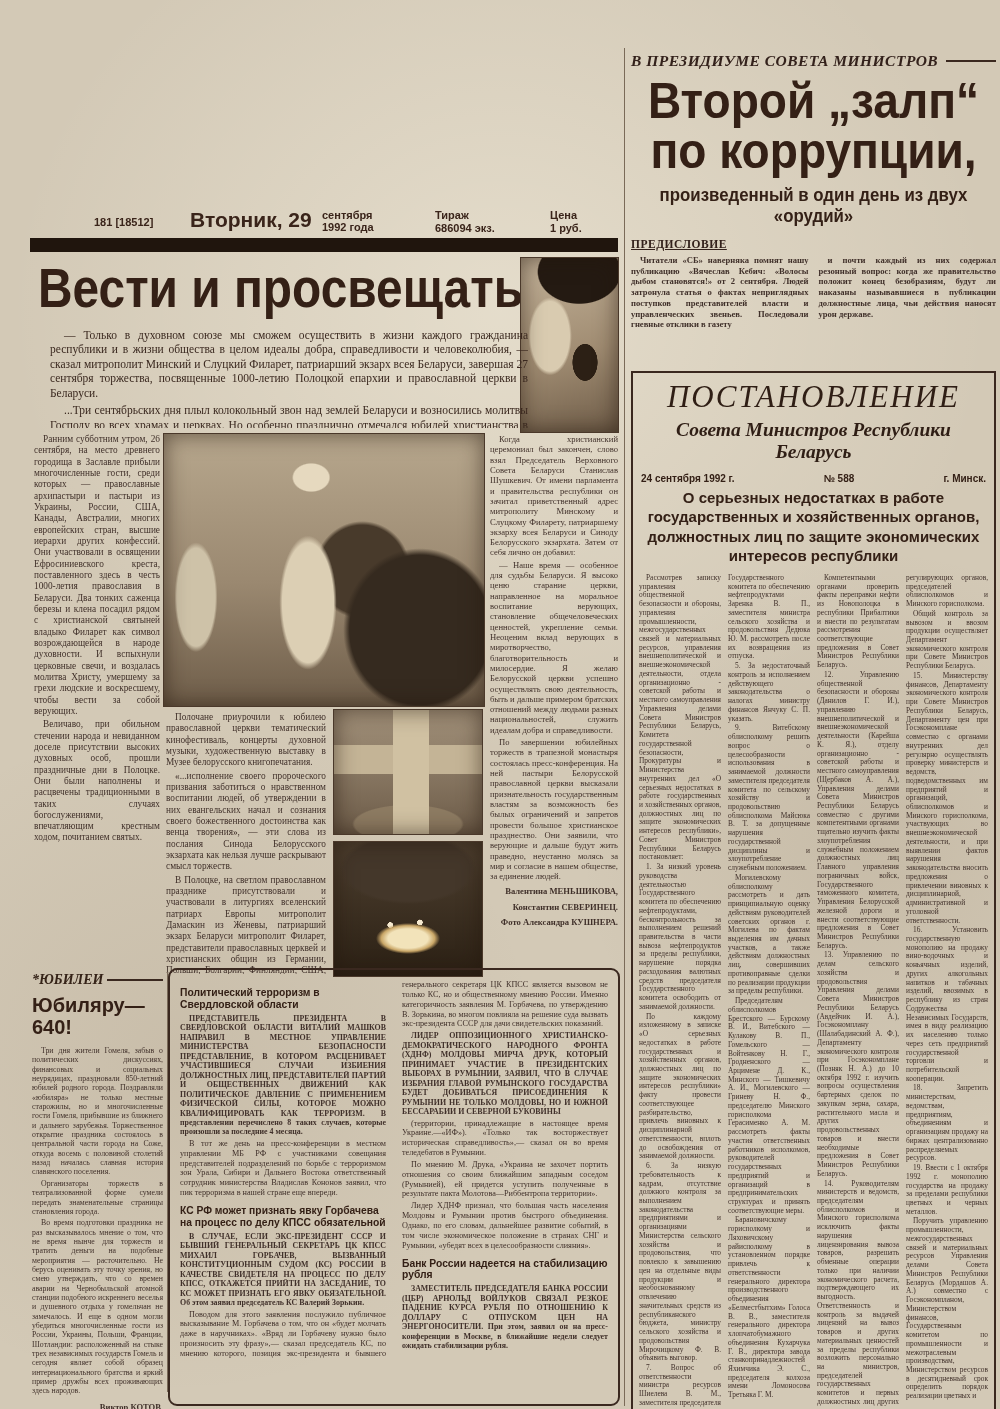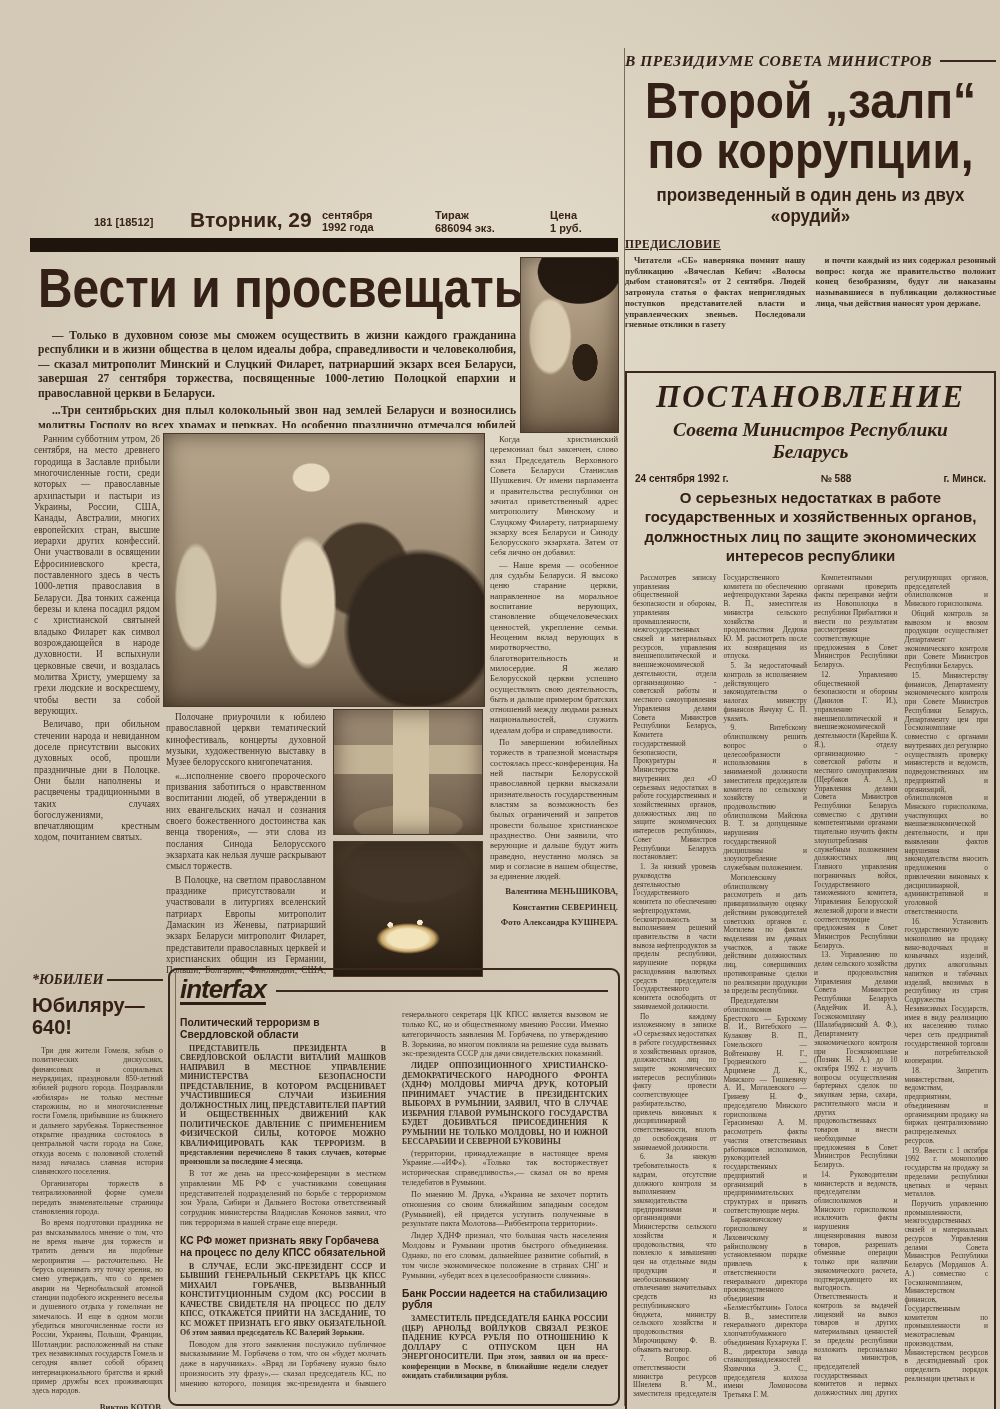--- a/index.html
+++ b/index.html
@@ -43,22 +43,22 @@
   
   .lead-hl{left:38px;top:256px;width:480px;font-family:"Liberation Sans",sans-serif;font-weight:bold;
     font-size:52px;color:#32201668;color:#342016;transform:scale(.92,1.06);transform-origin:left top;white-space:nowrap;}
   .photo{position:absolute;box-shadow:inset 0 0 22px rgba(35,22,12,.6), 0 0 0 1px #4a382a;}
   .ph-bell{left:521px;top:258px;width:97px;height:174px;
     background:
       radial-gradient(ellipse 70% 30% at 60% 8%, #241a12 0 60%, transparent 62%),
       radial-gradient(ellipse 22% 18% at 66% 60%, #2c2015 0 58%, transparent 60%),
       radial-gradient(ellipse 40% 40% at 30% 45%, #d9cbb0 0 50%, transparent 56%),
       linear-gradient(165deg,#c3b299 0%,#a08c72 55%,#6f5d49 100%);}
-  .lead-text{left:38px;top:328px;width:478px;height:100px;overflow:hidden;
-    font-weight:bold;font-size:11.5px;line-height:1.26;color:#3a281f;}
+  .lead-text{left:50px;top:328px;width:478px;height:100px;overflow:hidden;
+    font-weight:normal;font-size:11.5px;line-height:1.26;color:#3a281f;}
   .lead-text p{text-indent:14px;margin-bottom:3px;}
 
   
   .colA{left:34px;top:434px;width:126px;height:538px;overflow:hidden;font-size:9.3px;line-height:1.22;}
   .ph-clergy{left:164px;top:434px;width:320px;height:272px;
     background:
       radial-gradient(ellipse 10% 9% at 46% 16%, #e6d9bf 0 55%, transparent 60%),
       radial-gradient(ellipse 16% 44% at 45% 62%, #dccfb4 0 50%, transparent 56%),
       radial-gradient(ellipse 12% 36% at 10% 60%, #cec2a8 0 50%, transparent 56%),
       radial-gradient(ellipse 40% 50% at 80% 72%, #352a1f 0 55%, transparent 60%),
@@ -75,55 +75,55 @@
     background:
       radial-gradient(ellipse 30% 16% at 50% 72%, #f2e3ba 0 45%, #caa768 60%, transparent 72%),
       radial-gradient(circle 3px at 38% 62%, #f6ead0 0 90%, transparent 100%),
       radial-gradient(circle 3px at 58% 60%, #f6ead0 0 90%, transparent 100%),
       radial-gradient(ellipse 70% 40% at 50% 20%, #44372a 0 60%, transparent 66%),
       linear-gradient(180deg,#4e4030 0%,#2b2014 100%);}
   .colC{left:490px;top:434px;width:128px;height:548px;overflow:hidden;font-size:8.6px;line-height:1.2;}
   .colC p.sig{text-align:right;font-weight:bold;text-indent:0;margin-top:5px;}
 
   
-  .jub{left:32px;top:972px;width:131px;height:420px;border-right:1px solid #7a6a58;padding-right:12px;}
+  .jub{left:32px;top:972px;width:131px;height:420px;border-right:1px solid #7a6a58;padding-right:4px;}
   .jub-head{display:flex;align-items:center;gap:4px;font-family:"Liberation Serif",serif;
     font-style:italic;font-weight:bold;font-size:14px;color:#352318;}
   .jub-title{font-family:"Liberation Sans",sans-serif;font-weight:bold;font-size:20px;line-height:1.1;
     margin:6px 0 8px 0;color:#342016;}
   .jub-body{font-size:7.8px;line-height:1.2;}
   .jub-sig{text-align:right;font-weight:bold;font-size:8.5px;margin-top:6px;line-height:1.3;}
 
   
   .ifx-box{left:168px;top:968px;width:452px;height:438px;border:2px solid #3a281f;border-radius:9px;
     padding:6px 10px;box-sizing:border-box;}
   .ifx-logo-row{display:flex;align-items:center;gap:10px;height:30px;}
   .ifx-logo{font-family:"Liberation Sans",sans-serif;font-weight:bold;font-style:italic;font-size:26px;
     color:#2d1d12;border-bottom:3px solid #2d1d12;line-height:.95;letter-spacing:-1px;}
   .ifx-cols{column-count:2;column-gap:16px;height:388px;overflow:hidden;margin-top:4px;
     font-size:8.2px;line-height:1.2;}
   .ifx-cols p.ifx-h{font-family:"Liberation Sans",sans-serif;font-weight:bold;font-size:10.3px;line-height:1.15;
     text-align:left;text-indent:0;margin:7px 0 3px 0;color:#33211684;color:#342016;}
   .ifx-cols p.caps{font-weight:bold;font-size:7.9px;}
 
   
-  .right-sec{left:624px;top:48px;width:372px;height:1358px;border-left:1px solid #7a6a58;box-sizing:border-box;}
+  .right-sec{left:624px;top:48px;width:372px;height:1358px;border-left:1px solid #7a6a58;padding-left:6px;box-sizing:border-box;}
   .kicker-row{display:flex;align-items:center;gap:8px;margin-top:4px;}
   .kicker{font-family:"Liberation Serif",serif;font-style:italic;font-weight:bold;font-size:15.5px;
     letter-spacing:.5px;color:#33211b;white-space:nowrap;}
   .big-hl{font-family:"Liberation Sans",sans-serif;font-weight:bold;color:#342016;text-align:center;
     font-size:47px;line-height:1.02;margin-top:6px;transform:scale(.98,1.05);transform-origin:center top;}
   .sub-hl{font-family:"Liberation Sans",sans-serif;font-weight:bold;font-size:17px;color:#342016;
     text-align:center;margin-top:14px;transform:scale(.99,1.05);}
   .preface-label{font-weight:bold;font-size:11.5px;text-decoration:underline;letter-spacing:.5px;margin-top:12px;color:#33211b;}
   .preface{display:flex;gap:10px;margin-top:5px;height:108px;overflow:hidden;}
   .preface .pcol{width:50%;font-weight:bold;font-size:8.6px;line-height:1.25;}
   .res-box{margin-top:8px;border:2px solid #3a281f;border-bottom:4px solid #3a281f;height:1042px;
     padding:6px 6px 4px 6px;box-sizing:border-box;position:relative;}
-  .res-title{font-family:"Liberation Serif",serif;font-style:italic;font-weight:bold;font-size:31px;
+  .res-title{font-family:"Liberation Serif",serif;font-style:italic;font-weight:normal;font-size:31px;
     text-align:center;letter-spacing:2px;color:#2f1e15;}
   .res-org{font-family:"Liberation Serif",serif;font-style:italic;font-weight:bold;font-size:19.5px;
     text-align:center;margin-top:4px;color:#2f1e15;}
   .res-meta{display:flex;justify-content:space-between;font-family:"Liberation Sans",sans-serif;
     font-weight:bold;font-size:10px;margin:10px 2px 2px 2px;color:#342016;}
   .res-subject{font-family:"Liberation Sans",sans-serif;font-weight:bold;font-size:15px;line-height:1.3;
     text-align:center;margin:4px 2px 8px 2px;color:#342016;}
   .res-cols{column-count:4;column-gap:7px;height:836px;overflow:hidden;font-size:7.4px;line-height:1.18;}
   .res-cols p{text-indent:7px;margin-bottom:1px;}
 </style>
@@ -192,24 +192,20 @@
         <p data-interactable="false">Организаторы торжеств в театрализованной форме сумели передать знаменательные страницы становления города.</p>
         <p data-interactable="false">Во время подготовки праздника не раз высказывалось мнение о том, что не время нынче для торжеств и тратить деньги на подобные мероприятия — расточительно. Не берусь оценивать эту точку зрения, но смею утверждать, что со времен аварии на Чернобыльской атомной станции подобного искреннего веселья и душевного отдыха у гомельчан не замечалось. И еще в одном могли убедиться многочисленные гости из России, Украины, Польши, Франции, Шотландии: расположенный на стыке трех независимых государств Гомель и сегодня являет собой образец интернационального братства и яркий пример дружбы всех проживающих здесь народов.</p>
       </div>
     <div class="jub-sig" data-interactable="false">
       <span data-interactable="false">Виктор КОТОВ,</span><br>
       
     </div>
   </div>
 
   <div class="abs ifx-box" data-interactable="false">
-    <div class="ifx-logo-row" data-interactable="false">
-      <span class="ifx-logo" data-interactable="false">interfax</span>
-      <span class="rule" data-interactable="false"></span>
-    </div>
     <div class="ifx-cols" data-interactable="false">
         <p data-interactable="false" class="ifx-h">Политический терроризм в Свердловской области</p>
         <p data-interactable="false" class="caps">ПРЕДСТАВИТЕЛЬ ПРЕЗИДЕНТА В СВЕРДЛОВСКОЙ ОБЛАСТИ ВИТАЛИЙ МАШКОВ НАПРАВИЛ В МЕСТНОЕ УПРАВЛЕНИЕ МИНИСТЕРСТВА БЕЗОПАСНОСТИ ПРЕДСТАВЛЕНИЕ, В КОТОРОМ РАСЦЕНИВАЕТ УЧАСТИВШИЕСЯ СЛУЧАИ ИЗБИЕНИЯ ДОЛЖНОСТНЫХ ЛИЦ, ПРЕДСТАВИТЕЛЕЙ ПАРТИЙ И ОБЩЕСТВЕННЫХ ДВИЖЕНИЙ КАК ПОЛИТИЧЕСКОЕ ДАВЛЕНИЕ С ПРИМЕНЕНИЕМ ФИЗИЧЕСКОЙ СИЛЫ, КОТОРОЕ МОЖНО КВАЛИФИЦИРОВАТЬ КАК ТЕРРОРИЗМ. В представлении перечислено 8 таких случаев, которые произошли за последние 4 месяца.</p>
         <p data-interactable="false">В тот же день на пресс-конференции в местном управлении МБ РФ с участниками совещания представителей подразделений по борьбе с терроризмом зон Урала, Сибири и Дальнего Востока ответственный сотрудник министерства Владислав Кононов заявил, что пик терроризма в нашей стране еще впереди.</p>
         <p data-interactable="false" class="ifx-h">КС РФ может признать явку Горбачева на процесс по делу КПСС обязательной</p>
         <p data-interactable="false" class="caps">В СЛУЧАЕ, ЕСЛИ ЭКС-ПРЕЗИДЕНТ СССР И БЫВШИЙ ГЕНЕРАЛЬНЫЙ СЕКРЕТАРЬ ЦК КПСС МИХАИЛ ГОРБАЧЕВ, ВЫЗВАННЫЙ КОНСТИТУЦИОННЫМ СУДОМ (КС) РОССИИ В КАЧЕСТВЕ СВИДЕТЕЛЯ НА ПРОЦЕСС ПО ДЕЛУ КПСС, ОТКАЖЕТСЯ ПРИЙТИ НА ЗАСЕДАНИЕ, ТО КС МОЖЕТ ПРИЗНАТЬ ЕГО ЯВКУ ОБЯЗАТЕЛЬНОЙ. Об этом заявил председатель КС Валерий Зорькин.</p>
         <p data-interactable="false">Поводом для этого заявления послужило публичное высказывание М. Горбачева о том, что он «будет молчать даже в наручниках». «Вряд ли Горбачеву нужно было произносить эту фразу»,— сказал председатель КС, по мнению которого, позиция экс-президента и бывшего генерального секретаря ЦК КПСС является вызовом не только КС, но и общественному мнению России. Именно категоричность заявления М. Горбачева, по утверждению В. Зорькина, во многом повлияла на решение суда вызвать экс-президента СССР для дачи свидетельских показаний.</p>
         <p data-interactable="false" class="caps">ЛИДЕР ОППОЗИЦИОННОГО ХРИСТИАНСКО-ДЕМОКРАТИЧЕСКОГО НАРОДНОГО ФРОНТА (ХДНФ) МОЛДОВЫ МИРЧА ДРУК, КОТОРЫЙ ПРИНИМАЕТ УЧАСТИЕ В ПРЕЗИДЕНТСКИХ ВЫБОРАХ В РУМЫНИИ, ЗАЯВИЛ, ЧТО В СЛУЧАЕ ИЗБРАНИЯ ГЛАВОЙ РУМЫНСКОГО ГОСУДАРСТВА БУДЕТ ДОБИВАТЬСЯ ПРИСОЕДИНЕНИЯ К РУМЫНИИ НЕ ТОЛЬКО МОЛДОВЫ, НО И ЮЖНОЙ БЕССАРАБИИ И СЕВЕРНОЙ БУКОВИНЫ</p>
         <p data-interactable="false">(территории, принадлежащие в настоящее время Украине.—«ИФ»). «Только так восторжествует историческая справедливость»,— сказал он во время теледебатов в Румынии.</p>
         <p data-interactable="false">По мнению М. Друка, «Украина не захочет портить отношения со своим ближайшим западным соседом (Румынией), ей придется уступить полученные в результате пакта Молотова—Риббентропа территории».</p>

